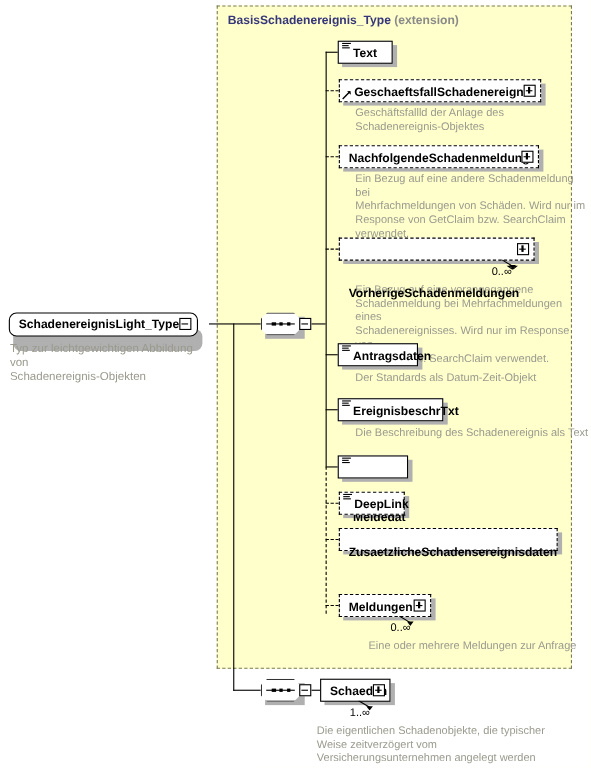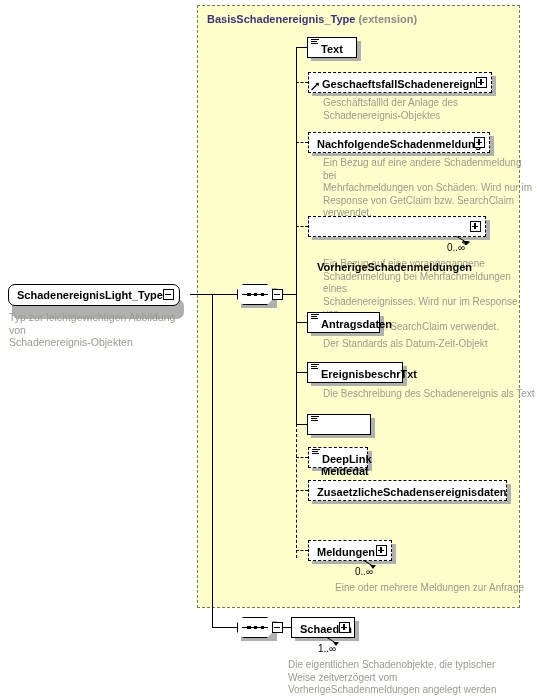--- a/index.html
+++ b/index.html
@@ -387,21 +387,21 @@
     <span class="sim-icon">
         <i></i>
         <i></i>
         <i></i>
       </span>
     <span class="el-label" style="left:13px; top:2px;">DeepLink</span>
   </div>
 
   <div class="box-shadow-el" style="left:312px; top:484px; width:199px; height:20px;"></div>
   <div class="el-box optional" style="left:308px; top:480px; width:199px;">
-    <span class="el-label" style="left:8px; top:2px;">ZusaetzlicheSchadensereignisdaten</span>
+    <span class="el-label" style="left:8px; top:12px;">ZusaetzlicheSchadensereignisdaten</span>
   </div>
 
   <div class="box-shadow-el" style="left:312px; top:544px; width:84px; height:20px;"></div>
   <div class="el-box optional" style="left:308px; top:540px; width:84px;">
     <span class="el-label" style="left:8px; top:2px;">Meldungen</span>
     <span class="expander plus" style="right:4px; top:4px;"></span>
   </div>
   <svg class="card-hook" style="left:362px; top:560px;" width="16" height="9" viewBox="0 0 16 9">
     <path d="M1 0 L11 6" stroke="#000" stroke-width="1" fill="none"></path>
     <path d="M8 5 L14 5 L11 9 Z" fill="#000"></path>
@@ -427,15 +427,15 @@
     <span class="el-label" style="left:8px; top:2px;">Schaeden</span>
     <span class="expander plus" style="right:4px; top:4px;"></span>
   </div>
   <svg class="card-hook" style="left:325px; top:637px;" width="16" height="9" viewBox="0 0 16 9">
     <path d="M1 0 L11 6" stroke="#000" stroke-width="1" fill="none"></path>
     <path d="M8 5 L14 5 L11 9 Z" fill="#000"></path>
   </svg>
   <div class="card" style="left:318px; top:643px;">1..∞</div>
   <div class="anno" style="left:288px; top:659px; width:235px;">Die eigentlichen Schadenobjekte, die typischer
 Weise zeitverzögert vom
-VorherigeSchadenmeldungen angelegt werden</div>
+Versicherungsunternehmen angelegt werden</div>
 
 </div>
 
 </body></html>

